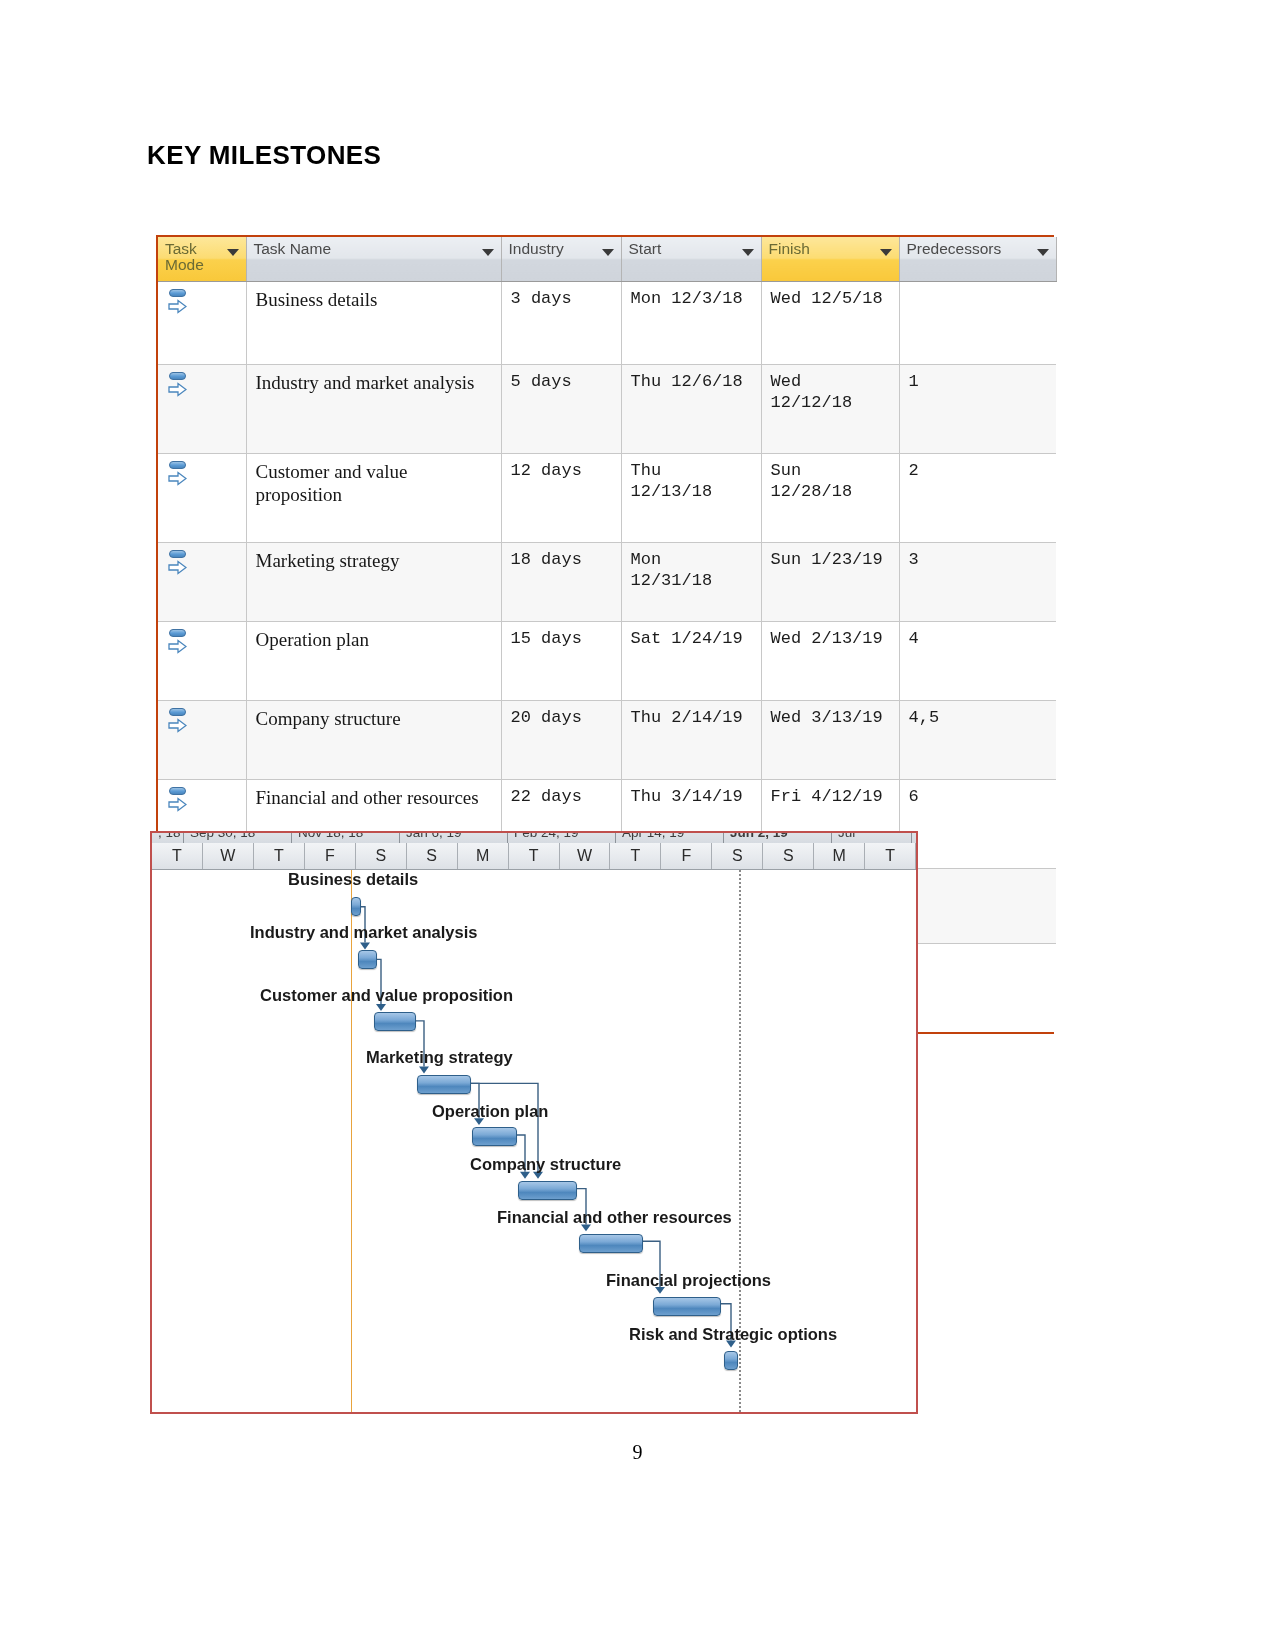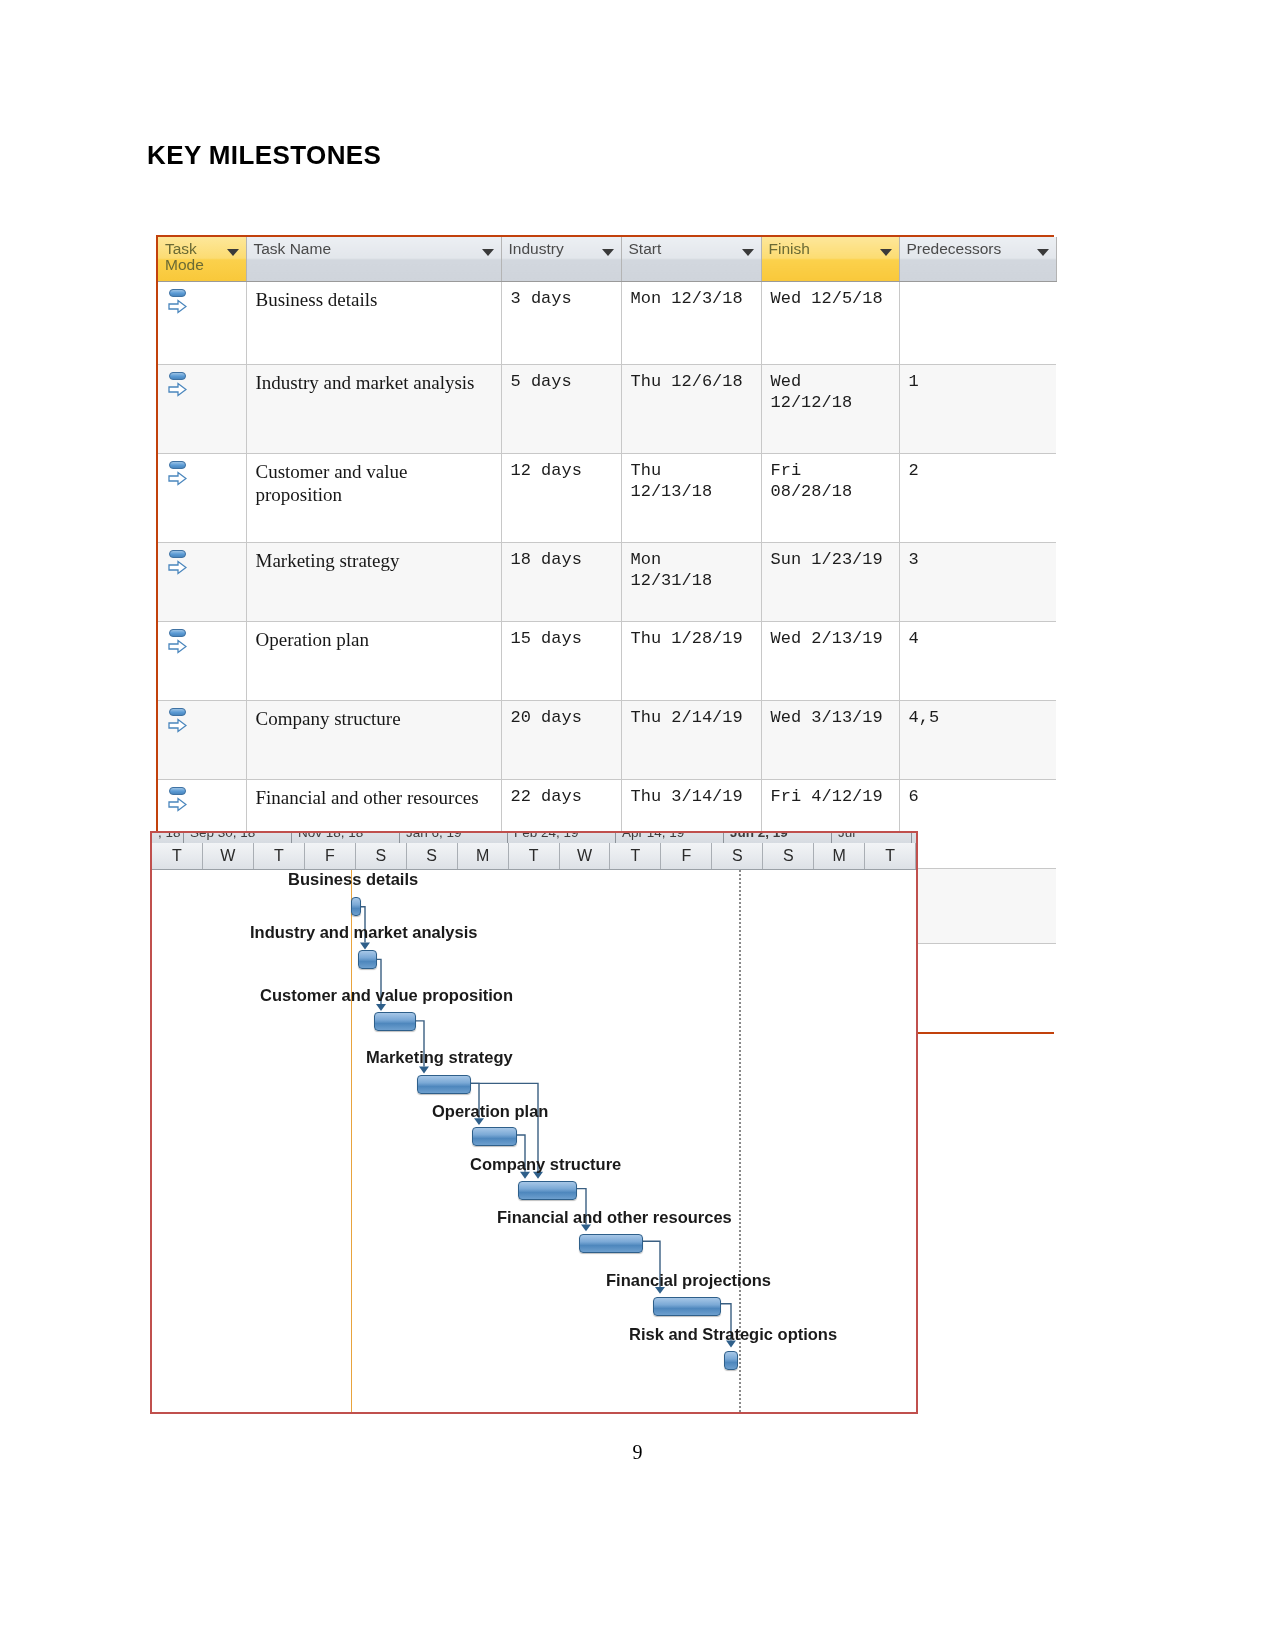--- a/index.html
+++ b/index.html
@@ -307,21 +307,21 @@
             <span class="mode-icon">
               <span class="pill"></span>
               <svg class="arrow" viewBox="0 0 19 15">
                 <path d="M1 5 H10 V1.5 L18 7.5 L10 13.5 V10 H1 Z" fill="#ffffff" stroke="#4a86bd" stroke-width="1.3"></path>
               </svg>
             </span>
           </td>
           <td class="">Customer and value proposition</td>
           <td class="small ">12 days</td>
           <td class="small ">Thu 12/13/18</td>
-          <td class="small ">Fri 08/28/18</td>
+          <td class="small ">Sun 12/28/18</td>
           <td class="small ">2</td>
         </tr>
         <tr>
           <td class="mode-cell alt" style="height: 66px;">
             <span class="mode-icon">
               <span class="pill"></span>
               <svg class="arrow" viewBox="0 0 19 15">
                 <path d="M1 5 H10 V1.5 L18 7.5 L10 13.5 V10 H1 Z" fill="#ffffff" stroke="#4a86bd" stroke-width="1.3"></path>
               </svg>
             </span>
@@ -336,21 +336,21 @@
           <td class="mode-cell" style="height: 66px;">
             <span class="mode-icon">
               <span class="pill"></span>
               <svg class="arrow" viewBox="0 0 19 15">
                 <path d="M1 5 H10 V1.5 L18 7.5 L10 13.5 V10 H1 Z" fill="#ffffff" stroke="#4a86bd" stroke-width="1.3"></path>
               </svg>
             </span>
           </td>
           <td class="">Operation plan</td>
           <td class="small ">15 days</td>
-          <td class="small ">Thu 1/28/19</td>
+          <td class="small ">Sat 1/24/19</td>
           <td class="small ">Wed 2/13/19</td>
           <td class="small ">4</td>
         </tr>
         <tr>
           <td class="mode-cell alt" style="height: 66px;">
             <span class="mode-icon">
               <span class="pill"></span>
               <svg class="arrow" viewBox="0 0 19 15">
                 <path d="M1 5 H10 V1.5 L18 7.5 L10 13.5 V10 H1 Z" fill="#ffffff" stroke="#4a86bd" stroke-width="1.3"></path>
               </svg>

